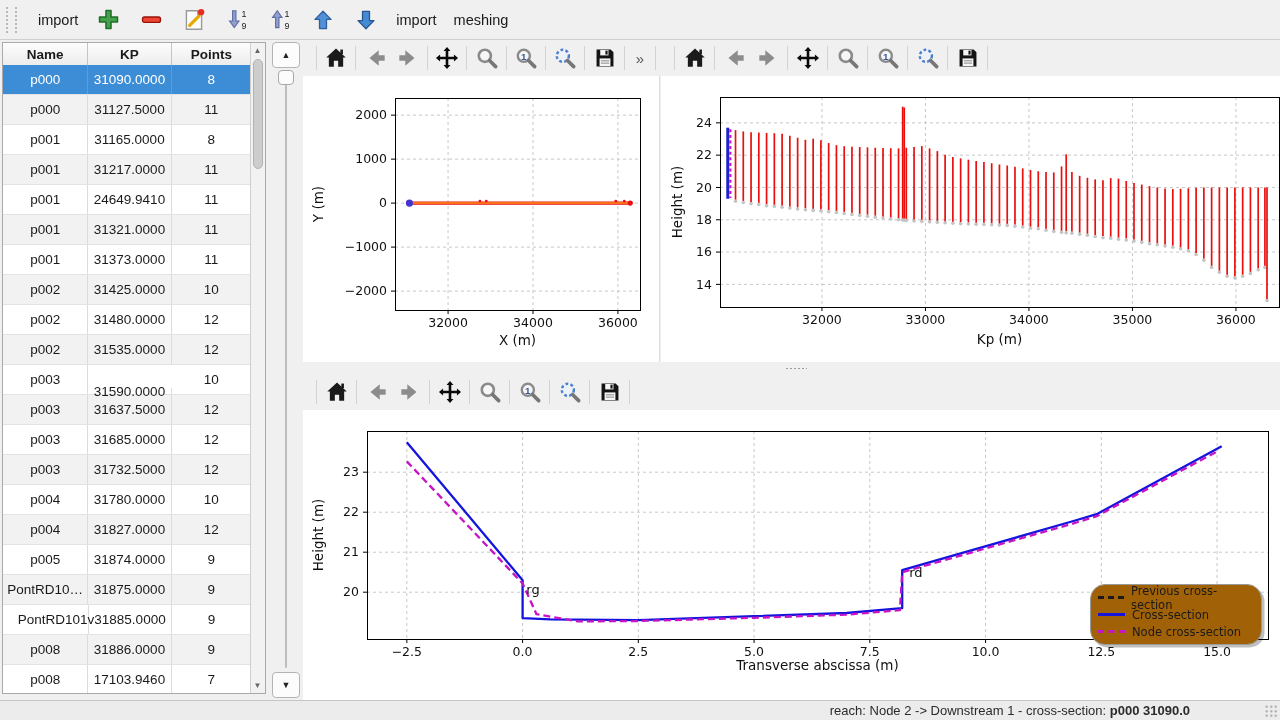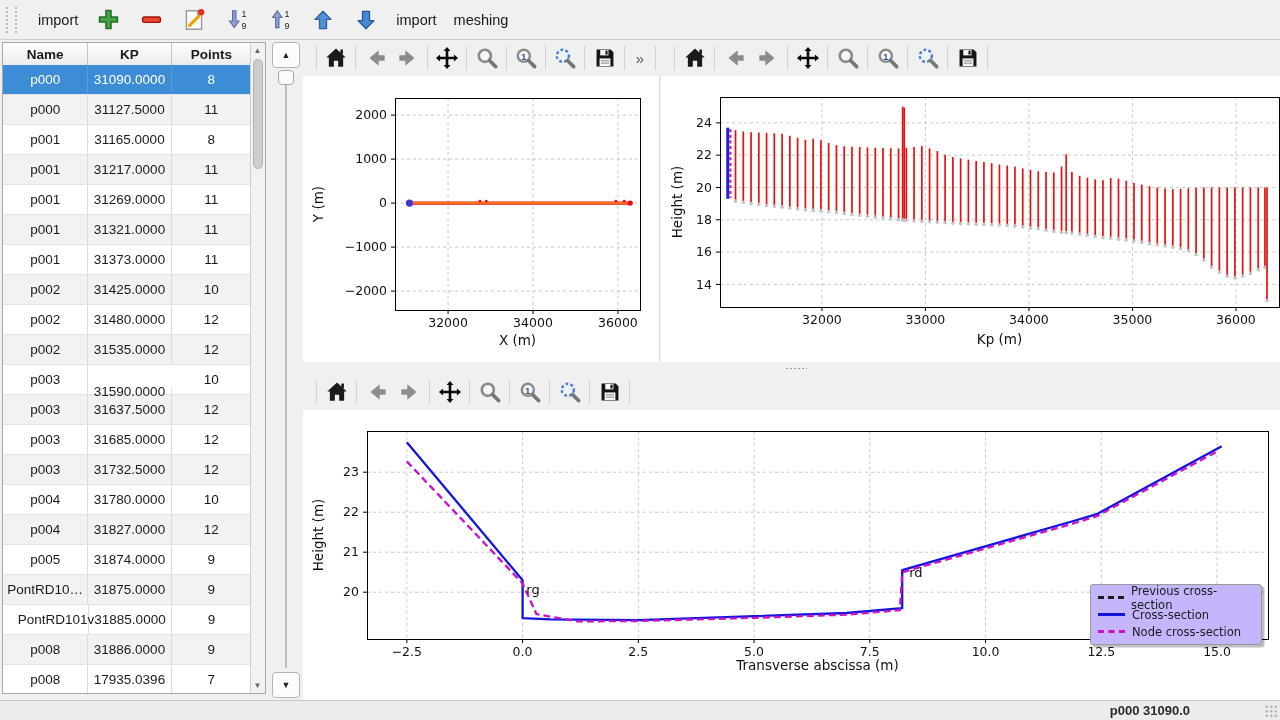--- a/index.html
+++ b/index.html
@@ -36,21 +36,21 @@
   .canvas{position:absolute;background:#ffffff;}
   .plot-toolbar{position:absolute;height:36px;background:#f0f0f0;display:flex;align-items:center;padding-left:10px;box-sizing:border-box;}
   .pt-btn{width:33px;height:30px;display:flex;align-items:center;justify-content:center;}
   .pt-sep{width:1px;height:24px;background:#d2d2d2;margin:0 3px;}
   .pt-overflow{font-size:15px;color:#555;padding:0 8px;}
   #splitter{position:absolute;left:303px;top:362px;width:977px;height:12px;background:#f0f0f0;}
   #splitter-dots{position:absolute;left:482px;top:5px;width:22px;height:3px;
     background-image:radial-gradient(#9a9a9a 1px,transparent 1.2px);background-size:4px 3px;}
   .cht text{font-family:"DejaVu Sans",sans-serif;fill:#111;}
   
-  #legend{position:absolute;left:787px;top:174px;width:172px;background:#c4b5fd;border:1px solid #9a9a9a;border-radius:3px;
+  #legend{position:absolute;left:787px;top:174px;width:172px;background:#a16207;border:1px solid #9a9a9a;border-radius:15px;
     box-shadow:2.5px 2.5px 0 rgba(0,0,0,0.25);padding:4px 7px;box-sizing:border-box;font-family:"DejaVu Sans",sans-serif;font-size:11.5px;}
   .lg-row{display:flex;align-items:center;height:17px;gap:7px;}
   .lg-sample{width:27px;height:0;border-top-width:3px;}
   
   #status-bar{position:absolute;left:0;top:700px;width:1280px;height:20px;background:#ececec;border-top:1px solid #c6c6c6;
     box-sizing:border-box;display:flex;align-items:center;justify-content:flex-end;padding-right:90px;font-size:13px;color:#2b2b2b;}
   #resize-grip{position:absolute;right:2px;bottom:2px;width:13px;height:13px;
     background-image:radial-gradient(#ababab 1px,transparent 1.3px);background-size:4.5px 4.5px;background-position:right bottom;}
 </style>
 </head>
@@ -129,21 +129,21 @@
           <div class="td" style="width: 84px;">31165.0000</div>
           <div class="td" style="width: 80px; border-right: none;">8</div>
         </div>
         <div class="tr alt">
           <div class="td" style="width: 86px;">p001</div>
           <div class="td" style="width: 84px;">31217.0000</div>
           <div class="td" style="width: 80px; border-right: none;">11</div>
         </div>
         <div class="tr">
           <div class="td" style="width: 86px;">p001</div>
-          <div class="td" style="width: 84px;">31269.0000</div>
+          <div class="td" style="width: 84px;">24649.9410</div>
           <div class="td" style="width: 80px; border-right: none;">11</div>
         </div>
         <div class="tr alt">
           <div class="td" style="width: 86px;">p001</div>
           <div class="td" style="width: 84px;">31321.0000</div>
           <div class="td" style="width: 80px; border-right: none;">11</div>
         </div>
         <div class="tr">
           <div class="td" style="width: 86px;">p001</div>
           <div class="td" style="width: 84px; text-align: right;">31373.0000</div>
@@ -209,21 +209,21 @@
           <div class="td" style="width: 84px;">31885.0000</div>
           <div class="td" style="width: 80px; border-right: none;">9</div>
         </div>
         <div class="tr alt">
           <div class="td" style="width: 86px;">p008</div>
           <div class="td" style="width: 84px;">31886.0000</div>
           <div class="td" style="width: 80px; border-right: none;">9</div>
         </div>
         <div class="tr">
           <div class="td" style="width: 86px;">p008</div>
-          <div class="td" style="width: 84px;">17935.0396</div>
+          <div class="td" style="width: 84px;">17103.9460</div>
           <div class="td" style="width: 80px; border-right: none;">7</div>
         </div>
       </div>
     <div id="table-scrollbar">
       <div class="sb-btn" style="top:1px">▲</div>
       <div id="table-sb-thumb"></div>
       <div class="sb-btn" style="bottom:1px">▼</div>
     </div>
   </div>
 
@@ -703,16 +703,17 @@
           <span>Cross-section</span>
         </div>
         <div class="lg-row">
           <div class="lg-sample" style="border-top:3px dashed #c513c5"></div>
           <span>Node cross-section</span>
         </div>
       </div>
   </div>
 
   <div id="status-bar">
+    <span style="white-space:pre">reach: Node 2 -&gt; Downstream 1 - cross-section: </span>
     <b>p000 31090.0</b>
     <div id="resize-grip"></div>
   </div>
 </div>
 
 </body></html>

